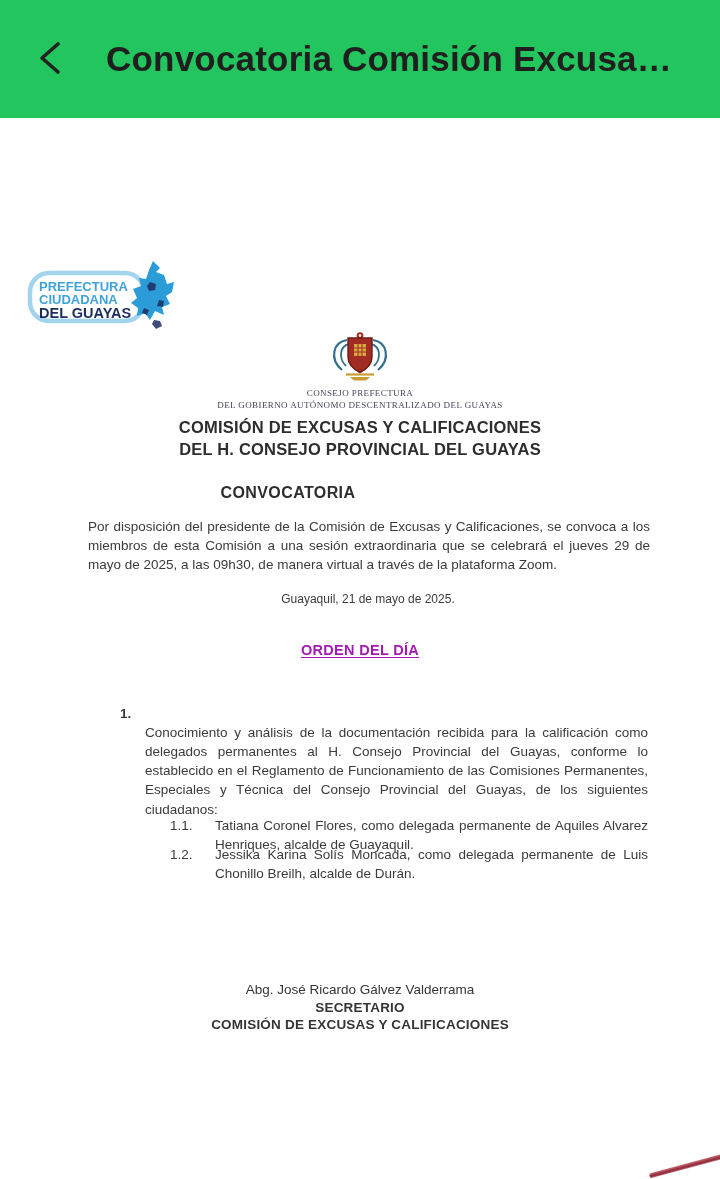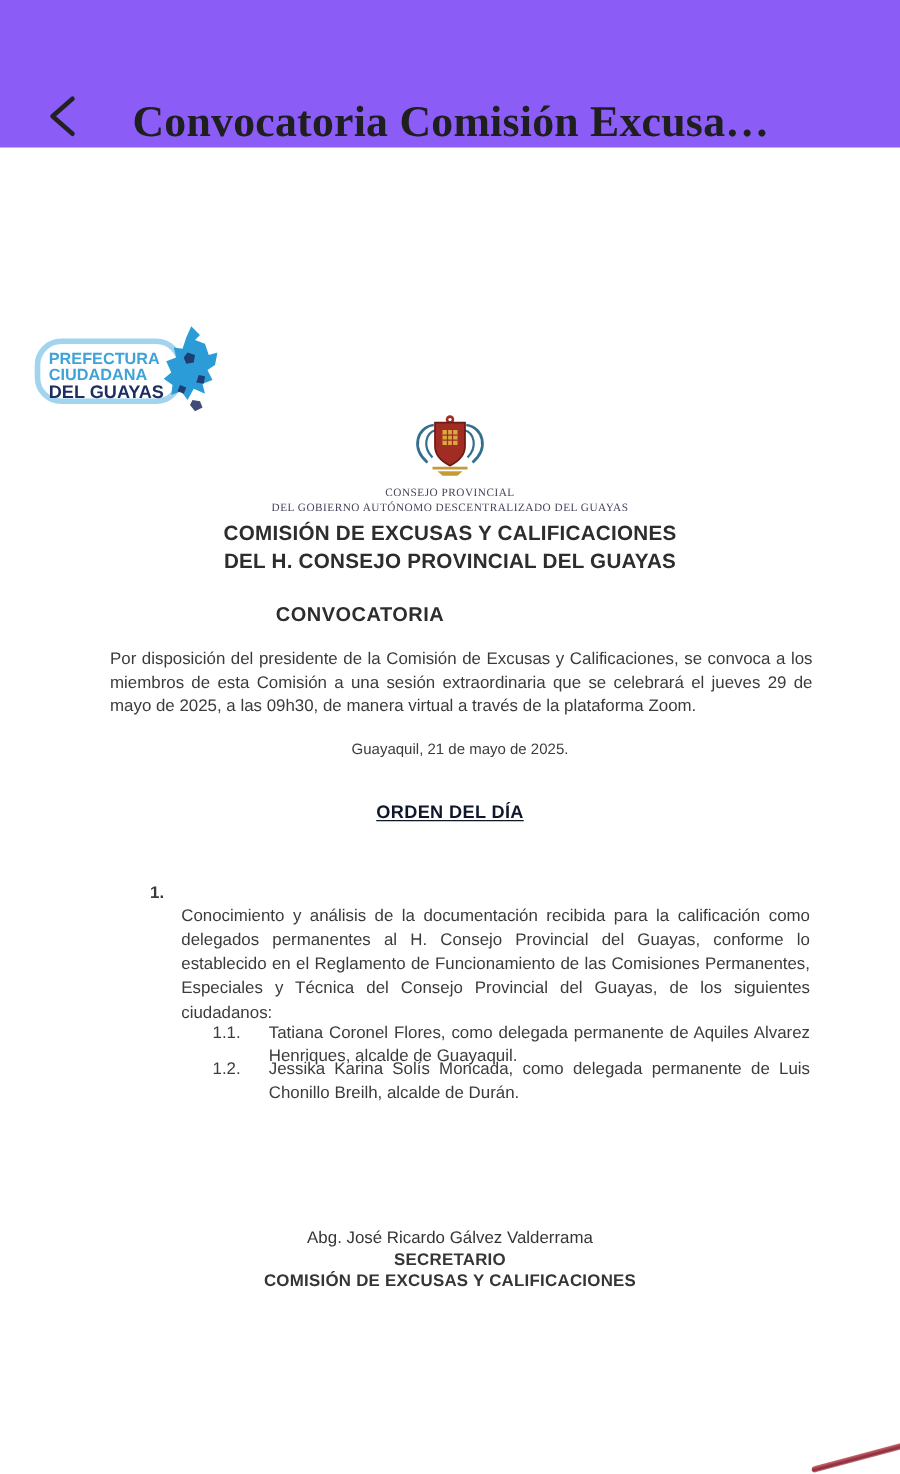--- a/index.html
+++ b/index.html
@@ -9,22 +9,22 @@
     font-family: "Liberation Sans", sans-serif;
     position: relative;
     overflow: hidden;
     color: #3b3b3b;
   }
 
   
   .app-header {
     position: absolute; top: 0; left: 0;
     width: 720px; height: 118px;
-    background: #8b5cf6;
-    display: flex; align-items: flex-end; font-family: Liberation Serif, serif;
+    background: #22c55e;
+    display: flex; align-items: center;
   }
   .back-btn {
     width: 48px; height: 48px;
     margin-left: 26px;
     display: flex; align-items: center; justify-content: center;
     background: none; border: none; cursor: pointer;
   }
   .app-title {
     margin-left: 32px;
     font-size: 35px;
@@ -76,21 +76,21 @@
     font-size: 13.5px; line-height: 1.42;
     text-align: justify;
   }
   .dateline {
     position: absolute; top: 592px; left: 88px; width: 560px;
     font-size: 12px; text-align: center;
   }
   .agenda-heading {
     position: absolute; top: 642px; left: 0; width: 720px;
     text-align: center;
-    font-size: 14.5px; font-weight: 700; color: #0f172a;
+    font-size: 14.5px; font-weight: 700; color: #a21caf;
     text-decoration: underline;
     text-underline-offset: 2px;
     letter-spacing: 0.3px;
   }
 
   .agenda-item {
     position: absolute; top: 704px; left: 120px; width: 528px;
     display: flex;
     font-size: 13.5px; line-height: 1.42;
   }
@@ -166,21 +166,21 @@
       <circle cx="44" cy="4.6" r="1.3" fill="#ffffff"></circle>
 
       <path d="M32,7 h24 v19 c0,8 -6,12.5 -12,15.5 c-6,-3 -12,-7.5 -12,-15.5 z" fill="#a02c24" stroke="#6e1b15" stroke-width="1.4"></path>
       <rect x="38" y="13" width="12" height="12" fill="#d8a93c"></rect>
       <path d="M38,17 h12 M38,21 h12 M42,13 v12 M46,13 v12" stroke="#a02c24" stroke-width="1"></path>
 
       <path d="M30,43.5 h28" stroke="#c89a35" stroke-width="2.2"></path>
       <path d="M34,46 h20 l-4,3.5 h-12 z" fill="#c89a35"></path>
     </svg>
     <div class="seal-caption">
-      <div>CONSEJO PROVINCIAL</div>
+      <div>CONSEJO PREFECTURA</div>
       <div>DEL GOBIERNO AUTÓNOMO DESCENTRALIZADO DEL GUAYAS</div>
     </div>
   </div>
 
   <div class="doc-title">
     <div>COMISIÓN DE EXCUSAS Y CALIFICACIONES</div>
     <div>DEL H. CONSEJO PROVINCIAL DEL GUAYAS</div>
   </div>
   <div class="doc-subtitle">CONVOCATORIA</div>
 

